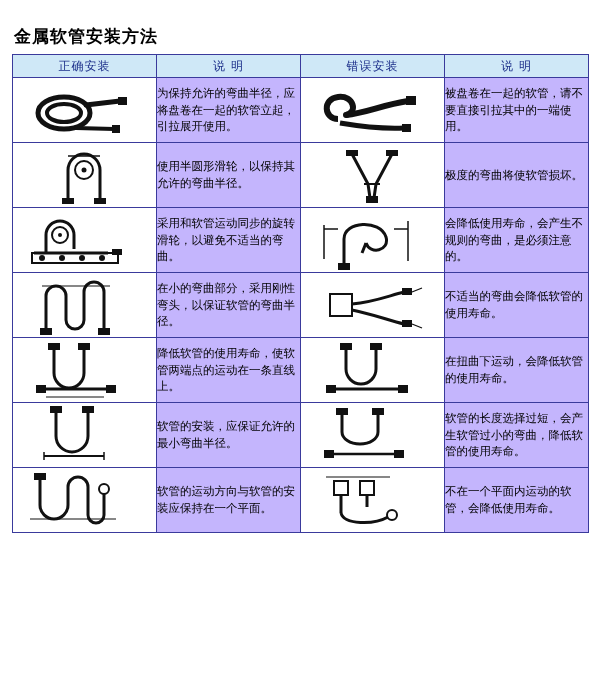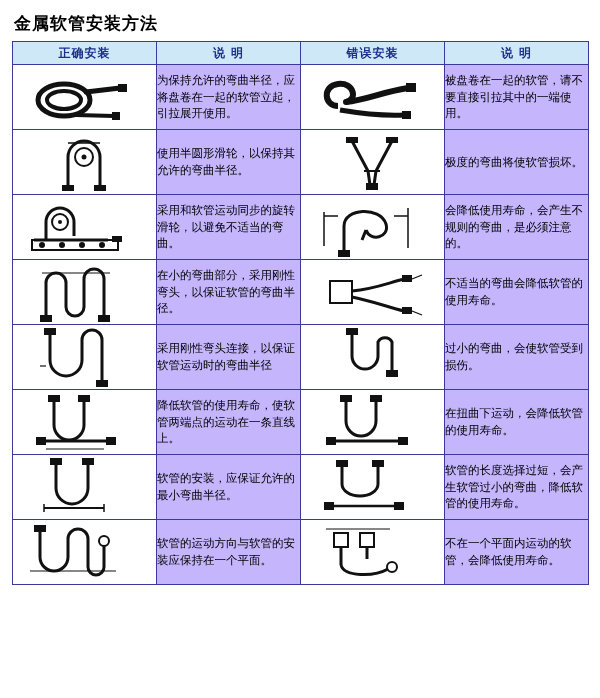--- a/index.html
+++ b/index.html
@@ -18,39 +18,39 @@
     width: 600px;
     height: 698px;
     position: relative;
     box-sizing: border-box;
     padding: 6px 12px 0 12px;
   }
   .title {
     font-size: 17px;
     font-weight: bold;
     letter-spacing: 1px;
-    margin: 6px 0 6px 2px;
+    margin: 19px 0 6px 2px;
     color: #000;
   }
   table.hose-table {
     border-collapse: collapse;
     width: 576px;
     table-layout: fixed;
     border: 1px solid #2b2b8f;
   }
   table.hose-table td, table.hose-table th {
     border: 1px solid #3a3a9c;
     padding: 0;
     vertical-align: middle;
   }
   thead th {
     background: #cfe8f7;
     color: #1c2f8a;
     font-size: 12px;
-    font-weight: bold;
+    font-weight: normal;
     height: 22px;
     text-align: center;
     letter-spacing: 1px;
   }
   .col-img { width: 144px; }
   .col-txt { width: 144px; }
   td.img-cell {
     background: #ffffff;
     text-align: center;
     height: 64px;
@@ -210,43 +210,20 @@
               <rect x="98" y="14" width="10" height="7" fill="#111"></rect>
               <rect x="98" y="46" width="10" height="7" fill="#111"></rect>
               <path d="M108 18 L118 14" stroke="#111" stroke-width="1.2"></path>
               <path d="M108 50 L118 54" stroke="#111" stroke-width="1.2"></path>
             </svg>
           </div>
         </td>
         <td class="txt-cell">不适当的弯曲会降低软管的使用寿命。</td>
       </tr>
 
-      <tr>
-        <td class="img-cell">
-          <div class="fig">
-            <svg viewBox="0 0 138 62" width="138" height="62">
-              <path d="M34 6 L34 34 A16 16 0 0 0 66 34 L66 14 A10 10 0 0 1 86 14 L86 58" fill="none" stroke="#111" stroke-width="3"></path>
-              <rect x="28" y="2" width="12" height="7" fill="#111"></rect>
-              <rect x="80" y="54" width="12" height="7" fill="#111"></rect>
-              <path d="M24 40 L30 40" stroke="#111" stroke-width="1.2"></path>
-            </svg>
-          </div>
-        </td>
-        <td class="txt-cell">采用刚性弯头连接，以保证软管运动时的弯曲半径</td>
-        <td class="img-cell">
-          <div class="fig">
-            <svg viewBox="0 0 138 62" width="138" height="62">
-              <path d="M48 6 L48 30 A13 13 0 0 0 74 30 L74 16 A8 8 0 0 1 88 16 L88 44" fill="none" stroke="#111" stroke-width="3"></path>
-              <rect x="42" y="2" width="12" height="7" fill="#111"></rect>
-              <rect x="82" y="44" width="12" height="7" fill="#111"></rect>
-            </svg>
-          </div>
-        </td>
-        <td class="txt-cell">过小的弯曲，会使软管受到损伤。</td>
-      </tr>
 
       <tr>
         <td class="img-cell">
           <div class="fig">
             <svg viewBox="0 0 138 62" width="138" height="62">
               <path d="M38 8 L38 34 A15 15 0 0 0 68 34 L68 8" fill="none" stroke="#111" stroke-width="3"></path>
               <rect x="32" y="4" width="12" height="7" fill="#111"></rect>
               <rect x="62" y="4" width="12" height="7" fill="#111"></rect>
               <path d="M26 50 L92 50" stroke="#111" stroke-width="3"></path>
               <rect x="20" y="46" width="10" height="8" fill="#111"></rect>

